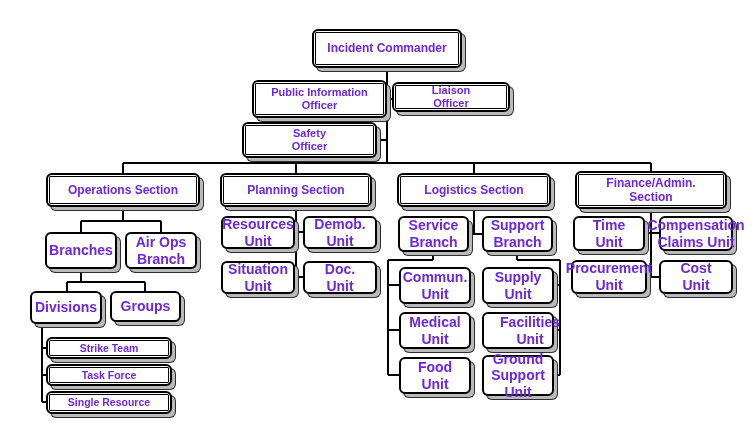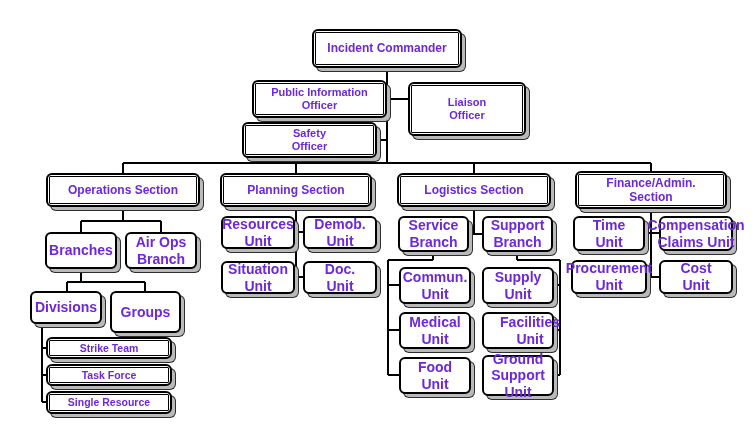--- a/index.html
+++ b/index.html
@@ -98,34 +98,34 @@
       <line x1="554" y1="330" x2="560" y2="330"></line>
       <line x1="554" y1="375" x2="560" y2="375"></line>
       <line x1="651" y1="209" x2="651" y2="277"></line>
       <line x1="645" y1="233" x2="659" y2="233"></line>
       <line x1="647" y1="277" x2="659" y2="277"></line>
     </svg>
   <div id="nodes">
       <div class="node lg inner" style="left: 312px; top: 29px; width: 150px; height: 39px;">Incident Commander</div>
       <div class="node md inner" style="left: 252px; top: 80px; width: 135px; height: 38px;">Public Information
 Officer</div>
-      <div class="node md inner" style="left: 408px; top: 82px; width: 118px; height: 54px;">Liaison
+      <div class="node md inner" style="left: 392px; top: 82px; width: 118px; height: 30px;">Liaison
 Officer</div>
       <div class="node md inner" style="left: 242px; top: 122px; width: 135px; height: 36px;">Safety
 Officer</div>
       <div class="node lg inner" style="left: 46px; top: 173px; width: 154px; height: 34px;">Operations Section</div>
       <div class="node lg inner" style="left: 220px; top: 173px; width: 152px; height: 34px;">Planning Section</div>
       <div class="node lg inner" style="left: 397px; top: 173px; width: 154px; height: 34px;">Logistics Section</div>
       <div class="node lg inner" style="left: 575px; top: 171px; width: 152px; height: 38px;">Finance/Admin.
 Section</div>
       <div class="node sm" style="left: 45px; top: 232px; width: 72px; height: 37px;">Branches</div>
       <div class="node sm" style="left: 125px; top: 232px; width: 72px; height: 37px;">Air Ops
 Branch</div>
       <div class="node sm" style="left: 30px; top: 291px; width: 72px; height: 33px;">Divisions</div>
-      <div class="node sm" style="left: 110px; top: 291px; width: 71px; height: 42px;">Groups</div>
+      <div class="node sm" style="left: 110px; top: 291px; width: 71px; height: 31px;">Groups</div>
       <div class="node wide inner" style="left: 46px; top: 337px; width: 126px; height: 22px;">Strike Team</div>
       <div class="node wide inner" style="left: 46px; top: 364px; width: 126px; height: 22px;">Task Force</div>
       <div class="node wide inner" style="left: 46px; top: 391px; width: 126px; height: 23px;">Single Resource</div>
       <div class="node sm" style="left: 221px; top: 216px; width: 74px; height: 33px;">Resources
 Unit</div>
       <div class="node sm" style="left: 303px; top: 216px; width: 74px; height: 33px;">Demob.
 Unit</div>
       <div class="node sm" style="left: 221px; top: 261px; width: 74px; height: 33px;">Situation
 Unit</div>
       <div class="node sm" style="left: 303px; top: 261px; width: 74px; height: 33px;">Doc.

